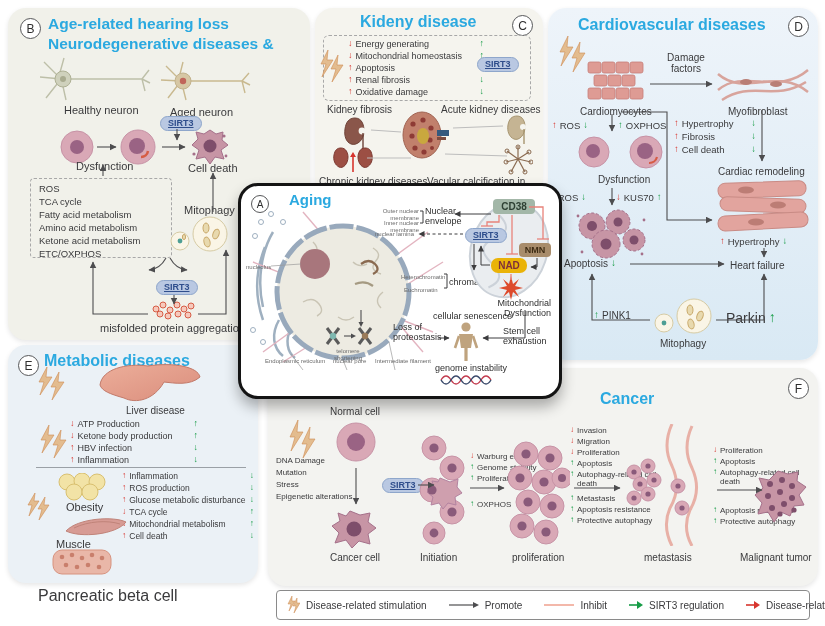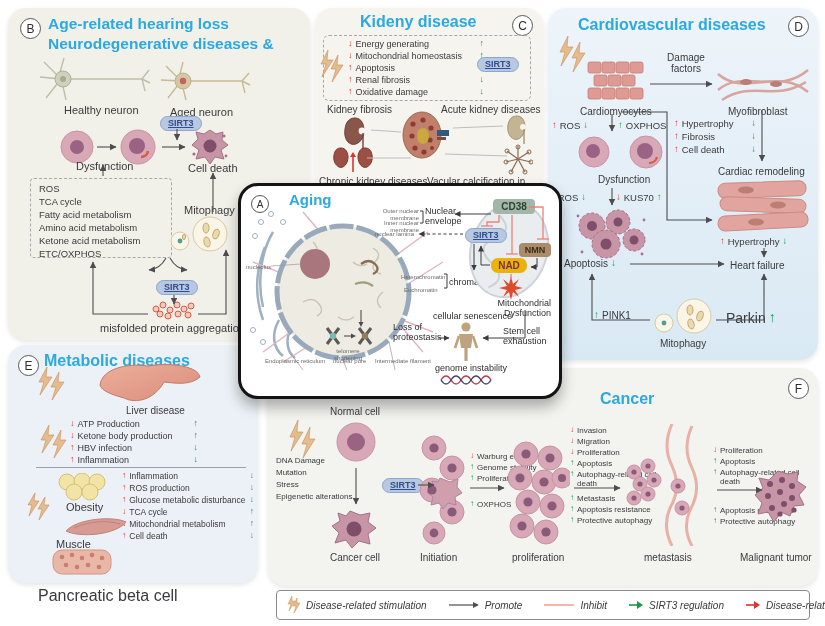--- a/index.html
+++ b/index.html
@@ -5,21 +5,21 @@
   html,body{margin:0;padding:0;background:#fff;}
   .stage{position:relative;width:825px;height:626px;background:#fff;font-family:"Liberation Sans",sans-serif;color:#3a3a3c;overflow:hidden;}
   .abs{position:absolute;}
   .panel{position:absolute;border-radius:18px;box-shadow:0 2px 5px rgba(0,0,0,0.10);}
   .panel-b{left:8px;top:8px;width:302px;height:332px;background:#f1f1ea;}
   .panel-c{left:315px;top:8px;width:228px;height:188px;background:#f5f4ee;}
   .panel-d{left:548px;top:8px;width:270px;height:352px;background:linear-gradient(180deg,#eef4fa 0%,#d9e9f4 100%);}
   .panel-a{left:238px;top:183px;width:318px;height:210px;background:#fff;border:3px solid #141414;border-radius:20px;box-shadow:0 8px 14px rgba(0,0,0,0.30);z-index:10;}
   .panel-e{left:8px;top:345px;width:250px;height:238px;background:#ebf1f6;}
   .panel-f{left:268px;top:368px;width:550px;height:218px;background:#f3f3f0;}
-  .legend{position:absolute;left:276px;top:590px;width:534px;height:30px;background:#fff;border:1px solid #8a8a8a;border-radius:4px;display:flex;align-items:center;gap:0;padding:0 10px;box-sizing:border-box;z-index:20;font-style:italic;}
+  .legend{position:absolute;left:276px;top:590px;width:534px;height:30px;background:#fff;border:1px solid #8a8a8a;border-radius:4px;display:flex;align-items:center;gap:0;padding:0 10px;box-sizing:border-box;z-index:20;}
   .legend .litem{display:flex;align-items:center;gap:6px;margin-right:22px;font-size:10px;color:#3a3a3c;white-space:nowrap;}
   .ttl{color:#2ba9e0;font-weight:bold;}
   .circ{width:21px;height:21px;border:1.6px solid #57585a;border-radius:50%;background:#fff;display:flex;align-items:center;justify-content:center;font-size:12px;color:#2f2f2f;box-sizing:border-box;}
   .circ.small{width:18px;height:18px;font-size:10px;}
   .pill{display:inline-block;background:#b9c8e2;border:1px solid #8ea6cb;border-radius:9px;padding:1px 7px;font-size:9px;font-weight:bold;color:#2f4e8c;line-height:11px;text-decoration:underline;}
   .lbl{font-size:10px;color:#3a3a3c;}
   .lbl9{font-size:10px;color:#3a3a3c;}
   .tiny{font-size:6px;color:#6b6b6b;line-height:7px;}
   .t8{font-size:8px;color:#3a3a3c;line-height:10px;}
   .arr{font-weight:700;line-height:1;font-size:inherit;}

